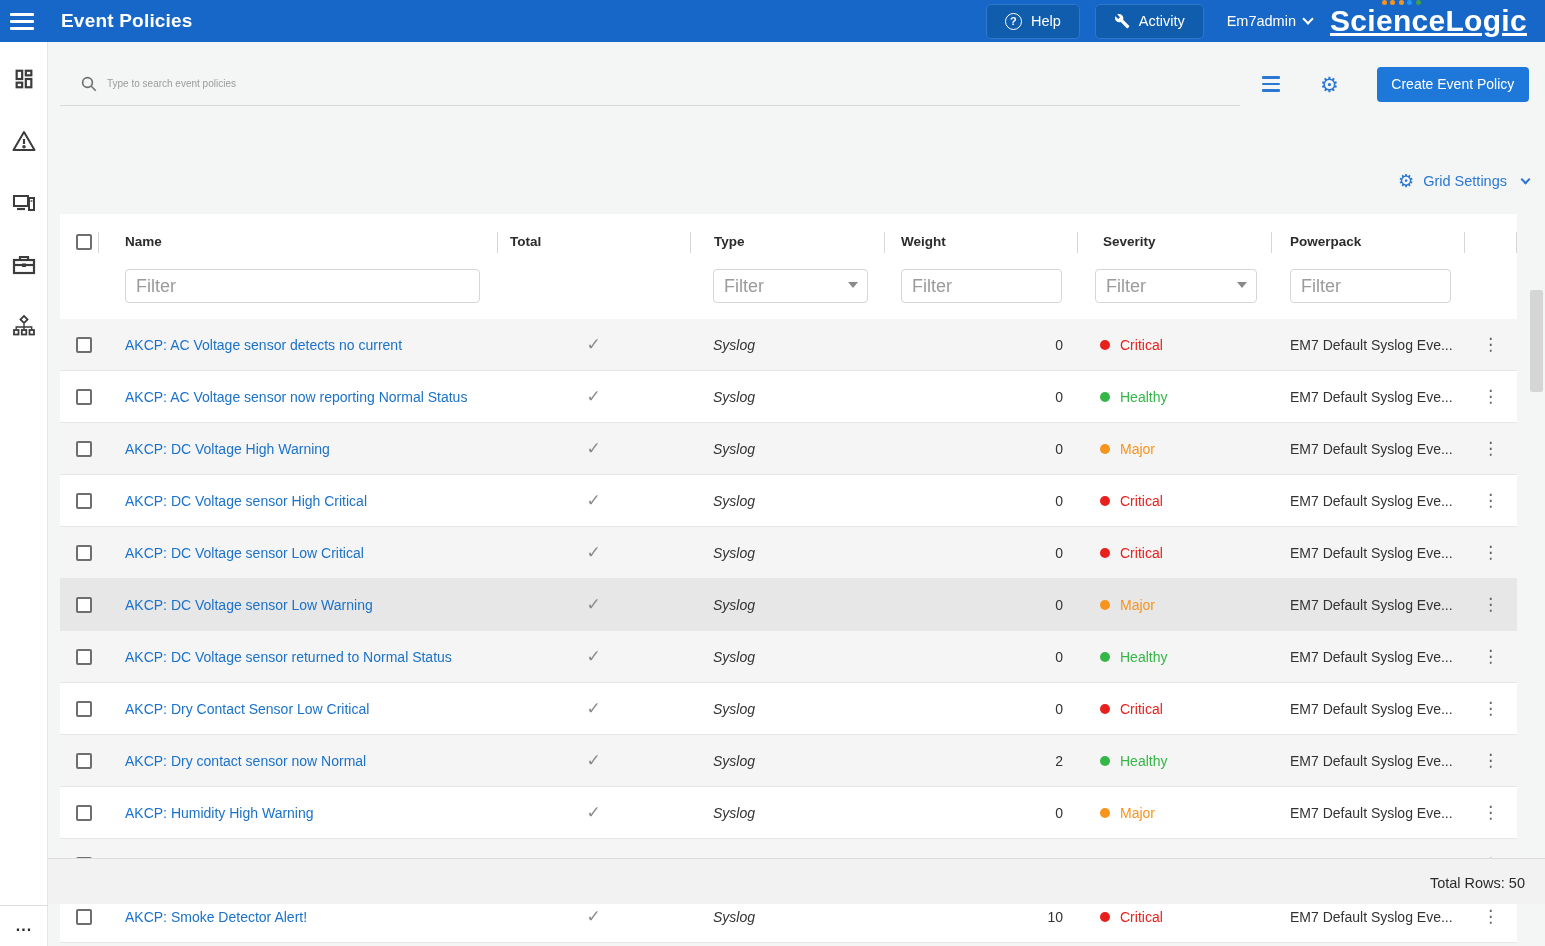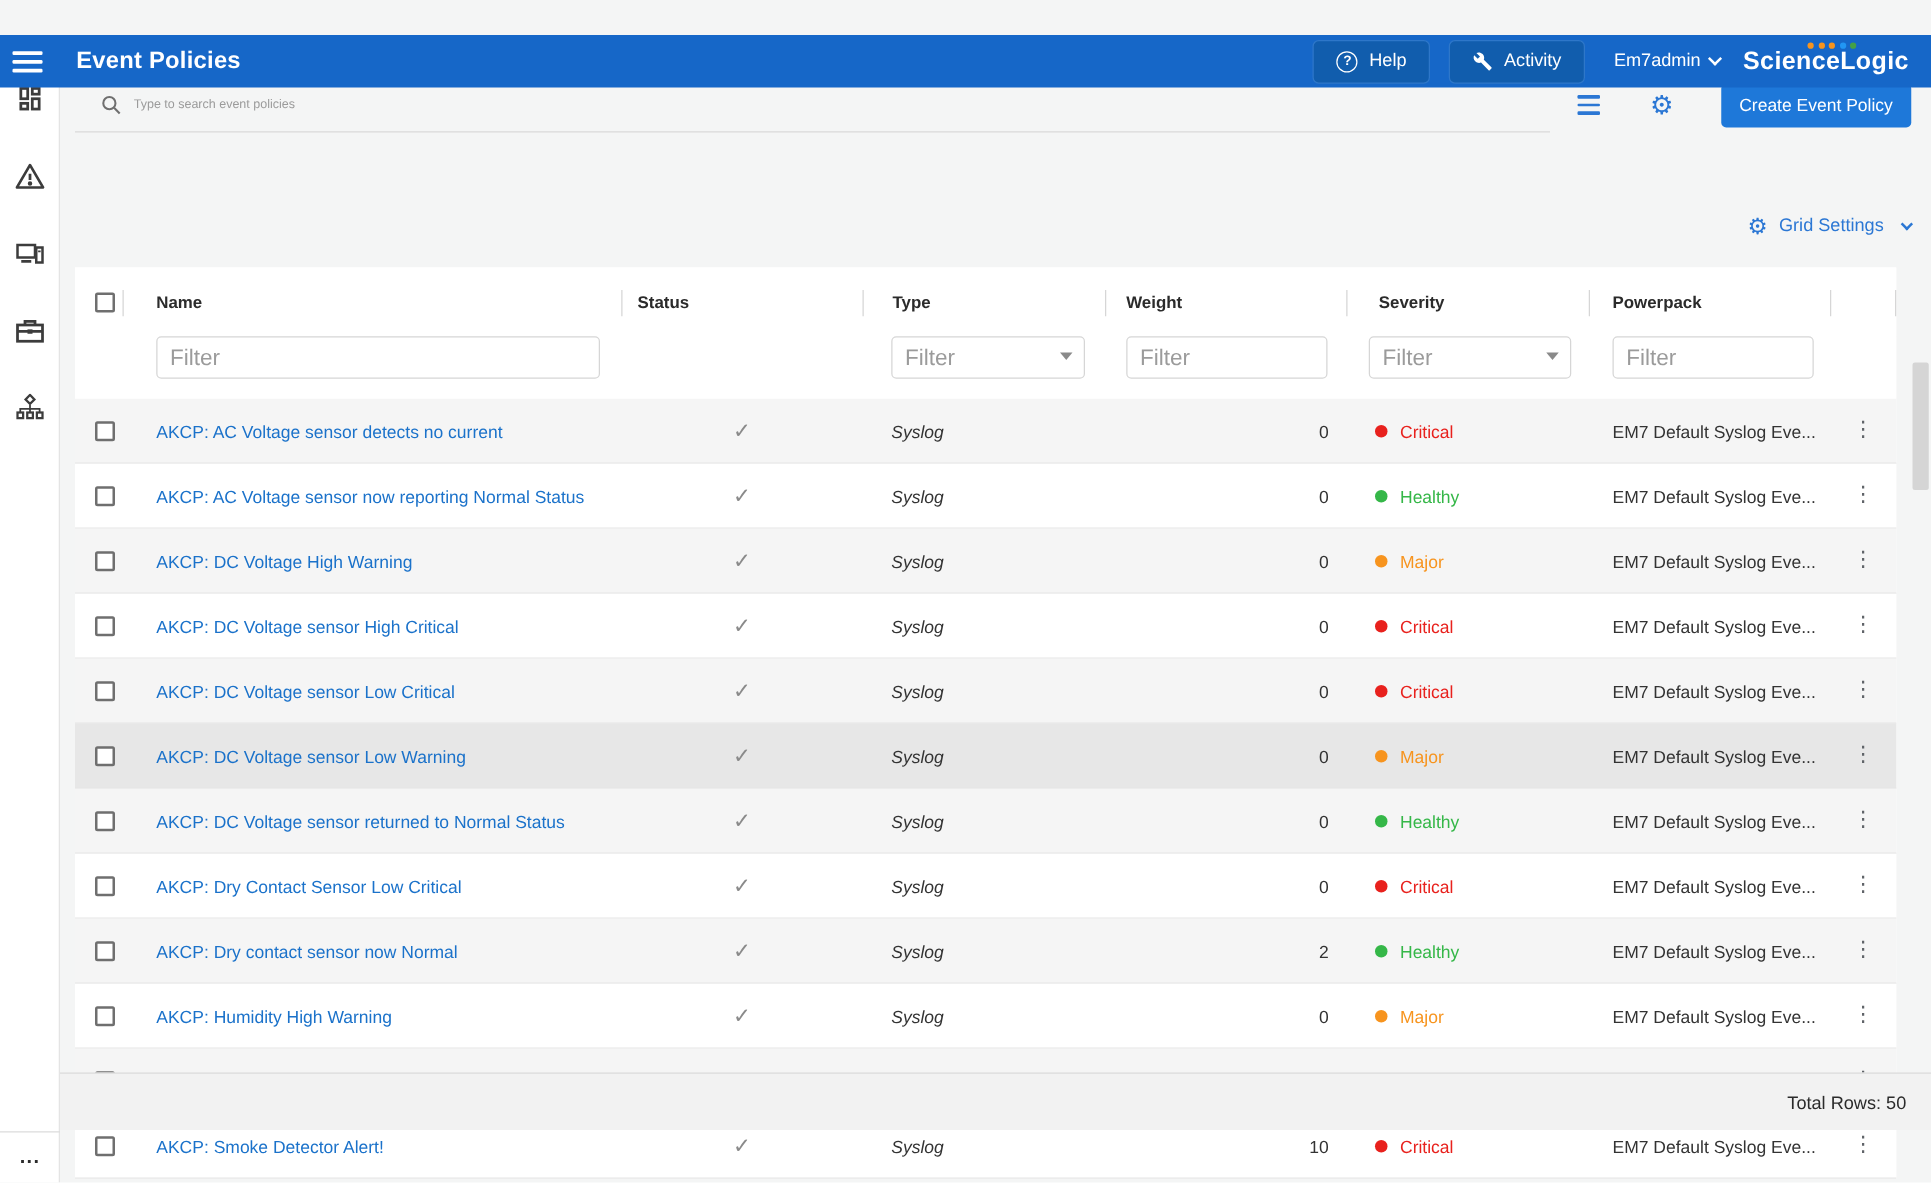--- a/index.html
+++ b/index.html
@@ -1,36 +1,36 @@
 <!DOCTYPE html>
 <html><head>
 <meta charset="utf-8">
 <style>
   * { margin:0; padding:0; box-sizing:border-box; }
   html,body { width:1545px; height:946px; overflow:hidden; }
   body { font-family:"Liberation Sans", sans-serif; background:#f4f5f5; position:relative; }
 
   
   .topbar { position:absolute; top:0; left:0; width:1545px; height:42px; background:#1667c8;
-            display:flex; align-items:center; color:#fff; z-index:30;margin-top:28px; }
+            display:flex; align-items:center; color:#fff; z-index:30; }
   .hamburger { width:24px; height:17px; margin-left:10px; display:flex; flex-direction:column;
                justify-content:space-between; cursor:pointer; }
   .hamburger span { display:block; height:3px; background:#fff; border-radius:1px; }
   .topbar-title { font-size:19px; font-weight:700; margin-left:27px; letter-spacing:.2px; }
   .topbar-right { margin-left:auto; display:flex; align-items:center; height:100%; }
   .tb-btn { height:35px; background:#115dad; border:1px solid #2e77c9; border-radius:5px;
             color:#fff; font-size:14.5px; display:flex; align-items:center; gap:9px;
             padding:0 18px; margin-right:15px; cursor:pointer; }
   .help-q { width:17px; height:17px; border:1.6px solid #fff; border-radius:50%; display:flex;
             align-items:center; justify-content:center; font-size:11px; font-weight:700; }
   .user-menu { display:flex; align-items:center; gap:8px; font-size:14.5px; margin:0 18px 0 8px; cursor:pointer; }
   .chev { width:8px; height:8px; border-right:2px solid #fff; border-bottom:2px solid #fff;
           transform:rotate(45deg); margin-top:-4px; }
-  .logo { position:relative; font-size:20px; font-weight:700; letter-spacing:.3px; margin-right:18px;
-          font-family:"Liberation Sans", sans-serif; }
+  .logo { position:relative; font-size:30px; font-weight:700; letter-spacing:.3px; margin-right:18px;
+          font-family:"Liberation Sans", sans-serif;text-decoration:underline; }
   .logo-dots { position:absolute; top:-4px; left:52px; display:flex; gap:3.5px; }
   .logo-dots i { width:5px; height:5px; border-radius:50%; display:block; }
 
   
   .sidebar { position:absolute; top:42px; left:0; width:48px; height:904px; background:#fff;
              border-right:1px solid #e4e4e4; z-index:20; display:flex; flex-direction:column; align-items:center; }
   .side-icon { width:26px; height:26px; margin-top:36px; display:flex; align-items:center;
                justify-content:center; cursor:pointer; color:#3c3c3c; }
   .side-icon:first-child { margin-top:24px; }
   .side-more { position:absolute; bottom:0; left:0; width:48px; height:41px; border-top:1px solid #dcdcdc;
@@ -228,21 +228,21 @@
     <div class="thead-row grid-cols">
       <div class="hdr-check">
           <span class="checkbox"></span>
         </div>
       <div class="th th-name">
           <span class="divider"></span>
           <span>Name</span>
         </div>
       <div class="th th-status">
           <span class="divider"></span>
-          <span>Status</span>
+          <span>Total</span>
         </div>
       <div class="th th-type">
           <span class="divider"></span>
           <span>Type</span>
         </div>
       <div class="th th-weight">
           <span class="divider"></span>
           <span>Weight</span>
         </div>
       <div class="th th-severity">

